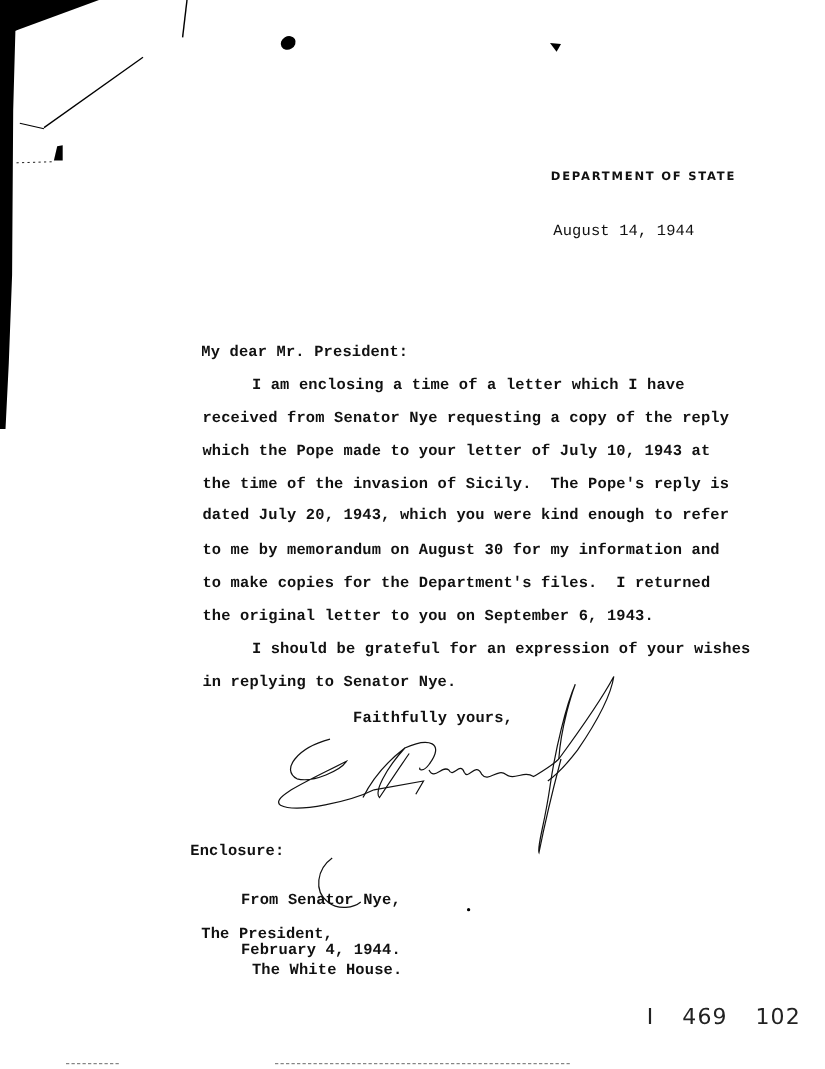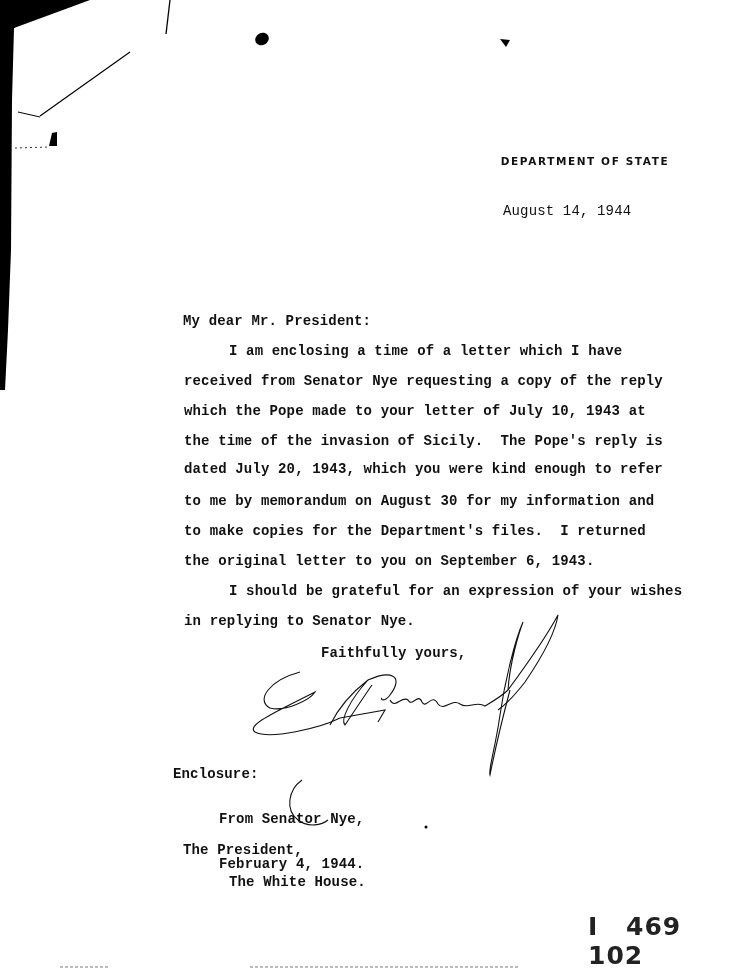--- a/index.html
+++ b/index.html
@@ -26,21 +26,21 @@
     .salutation { position: absolute; left: 183px; top: 313px; }
     .body-line { position: absolute; left: 184px; }
     .indent { left: 229px; }
     .closing { position: absolute; left: 321px; top: 645px; }
     .enclosure { position: absolute; left: 173px; top: 737px; line-height: 15px; }
     .enclosure .sub { padding-left: 46px; display: block; text-align: center; }
     .addressee1 { position: absolute; left: 183px; top: 842px; }
     .addressee2 { position: absolute; left: 229px; top: 874px; }
     .file-mark {
       position: absolute; left: 588px; top: 912px; font-family: "DejaVu Sans", sans-serif;
-      font-size: 25px; font-weight: bold; color: #222; letter-spacing: 1px; word-spacing: 18px;
+      font-size: 20px; font-weight: normal; color: #222; letter-spacing: 1px; word-spacing: 18px;
     }
     .signature { position: absolute; left: 240px; top: 600px; width: 340px; height: 230px; }
   </style>
 </head>
 <body>
 
 <svg class="scan-artifacts" viewBox="0 0 750 972" xmlns="http://www.w3.org/2000/svg">
   <polygon points="0,0 60,0 14,28 12,100 11,250 8,330 5,390 0,390" fill="#000"></polygon>
   <polygon points="0,0 90,0 14,28" fill="#000"></polygon>
   <path d="M 40 116 L 130 52" stroke="#000" stroke-width="1.2" fill="none"></path>

